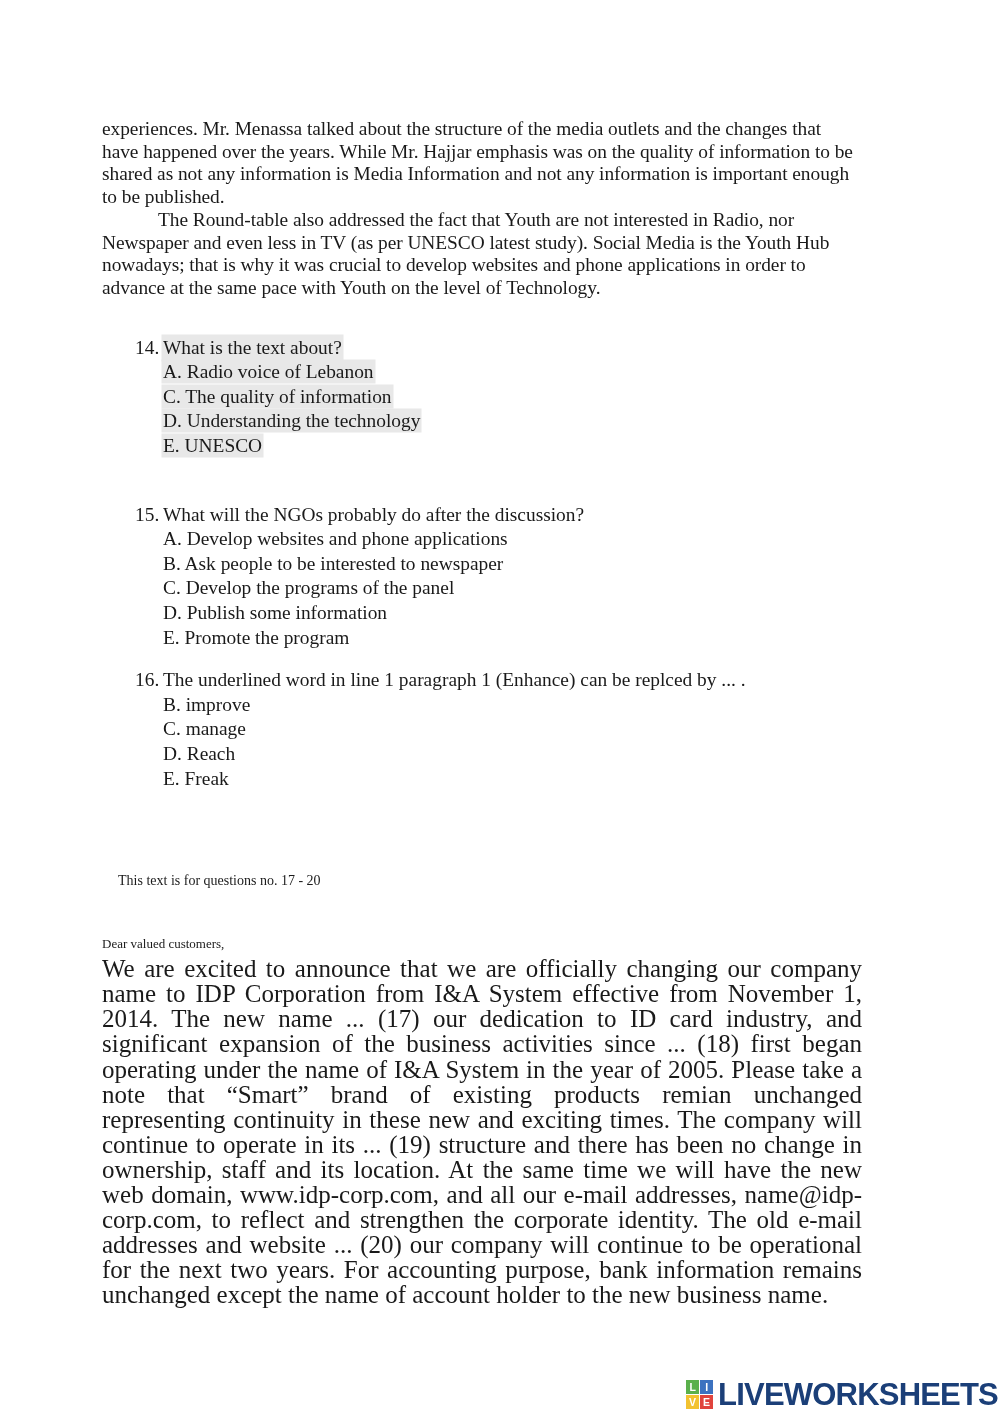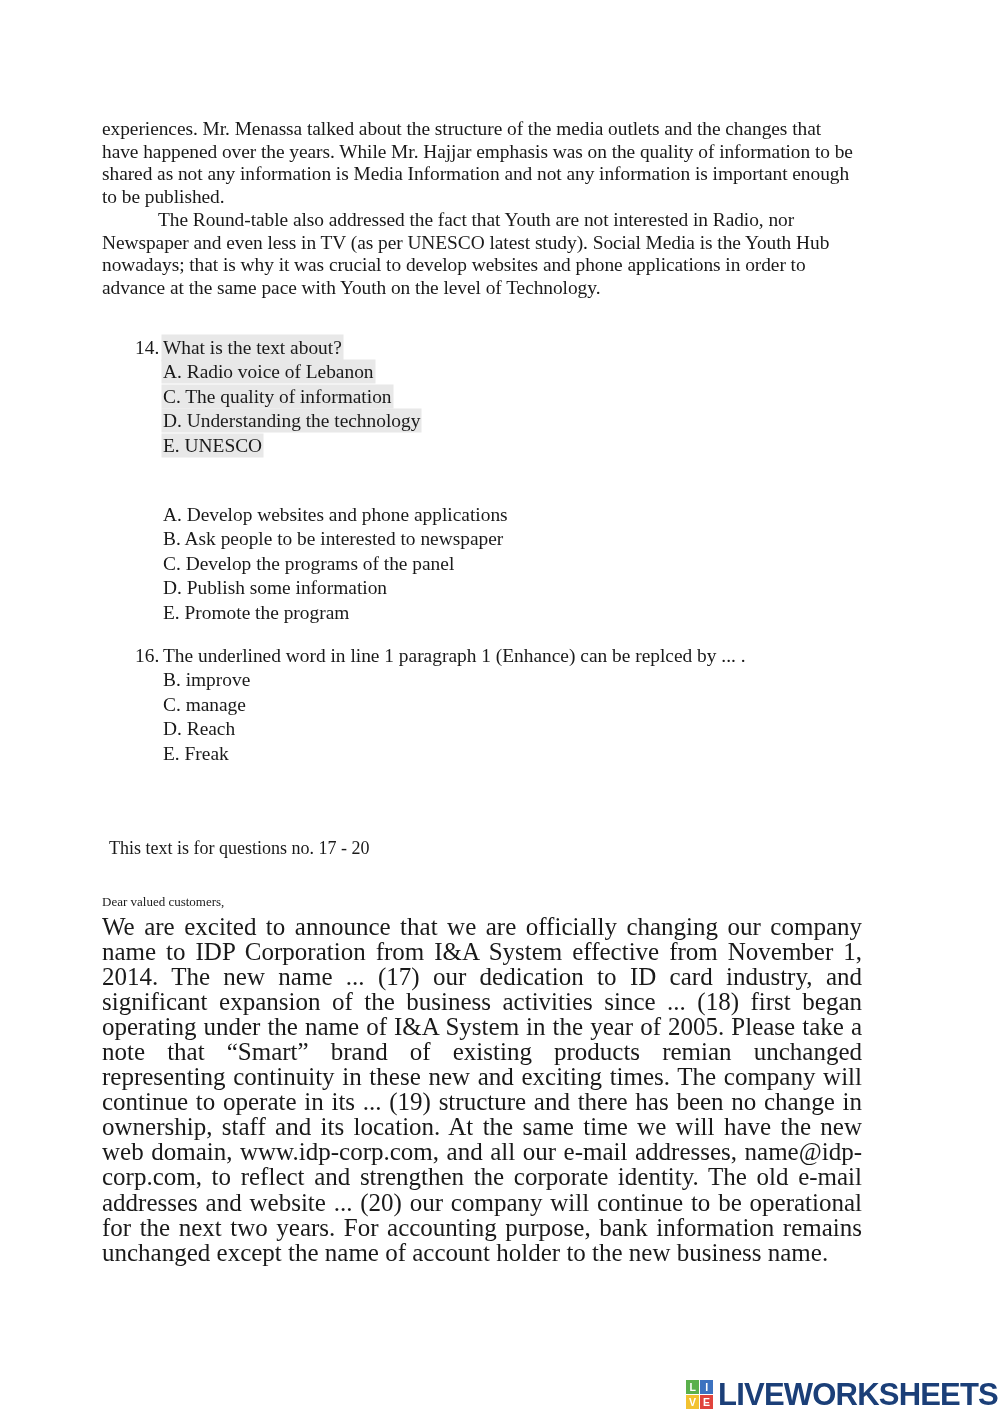--- a/index.html
+++ b/index.html
@@ -78,23 +78,23 @@
 
   
   .hl .q-stem-text,
   .hl .opt-inner {
     background: #e8e8e8;
     box-shadow: 0 0 0 1.5px #e8e8e8;
   }
 
   
   .lead-line {
-    font-size: 18px;
+    font-size: 14px;
     line-height: 24px;
-    margin: 7px;
+    margin: 16px;
   }
   .letter-greeting {
     font-size: 13px;
     line-height: 25px;
     margin: 0;
   }
   .letter-body {
     font-size: 25px;
     line-height: 25.1px;
     margin: 0;
@@ -167,20 +167,24 @@
         <li class="opt-row"><span class="opt-inner" style="background: rgb(232, 232, 232); box-shadow: rgb(232, 232, 232) 0px 0px 0px 1.5px;">A. Radio voice of Lebanon</span></li>
         <li class="opt-row"><span class="opt-inner" style="background: rgb(232, 232, 232); box-shadow: rgb(232, 232, 232) 0px 0px 0px 1.5px;">C. The quality of information</span></li>
         <li class="opt-row"><span class="opt-inner" style="background: rgb(232, 232, 232); box-shadow: rgb(232, 232, 232) 0px 0px 0px 1.5px;">D. Understanding the technology</span></li>
         <li class="opt-row"><span class="opt-inner" style="background: rgb(232, 232, 232); box-shadow: rgb(232, 232, 232) 0px 0px 0px 1.5px;">E. UNESCO</span></li>
       </ul>
     </div>
 
     <div class="sp-between-q"></div>
 
     <div class="question-block" style="margin-left:33px;">
+      <div class="q-stem">
+        <span class="q-num">15.</span>
+          <span class="q-stem-text">What will the NGOs probably do after the discussion?</span>
+      </div>
       <ul class="opt-list" style="margin-left:28px;">
         <li class="opt-row"><span class="opt-inner">A. Develop websites and phone applications</span></li>
         <li class="opt-row"><span class="opt-inner">B. Ask people to be interested to newspaper</span></li>
         <li class="opt-row"><span class="opt-inner">C. Develop the programs of the panel</span></li>
         <li class="opt-row"><span class="opt-inner">D. Publish some information</span></li>
         <li class="opt-row"><span class="opt-inner">E. Promote the program</span></li>
       </ul>
     </div>
 
     <div class="sp-q15-16"></div>

